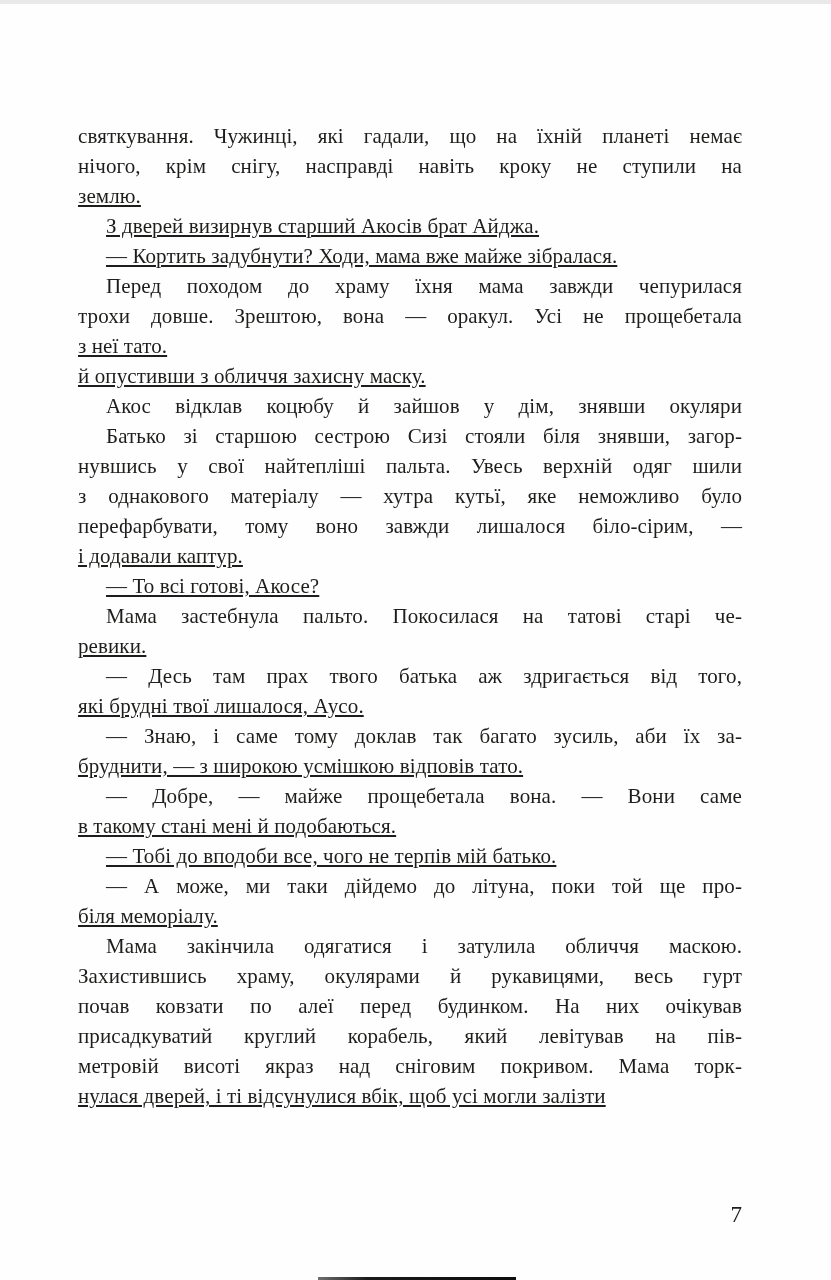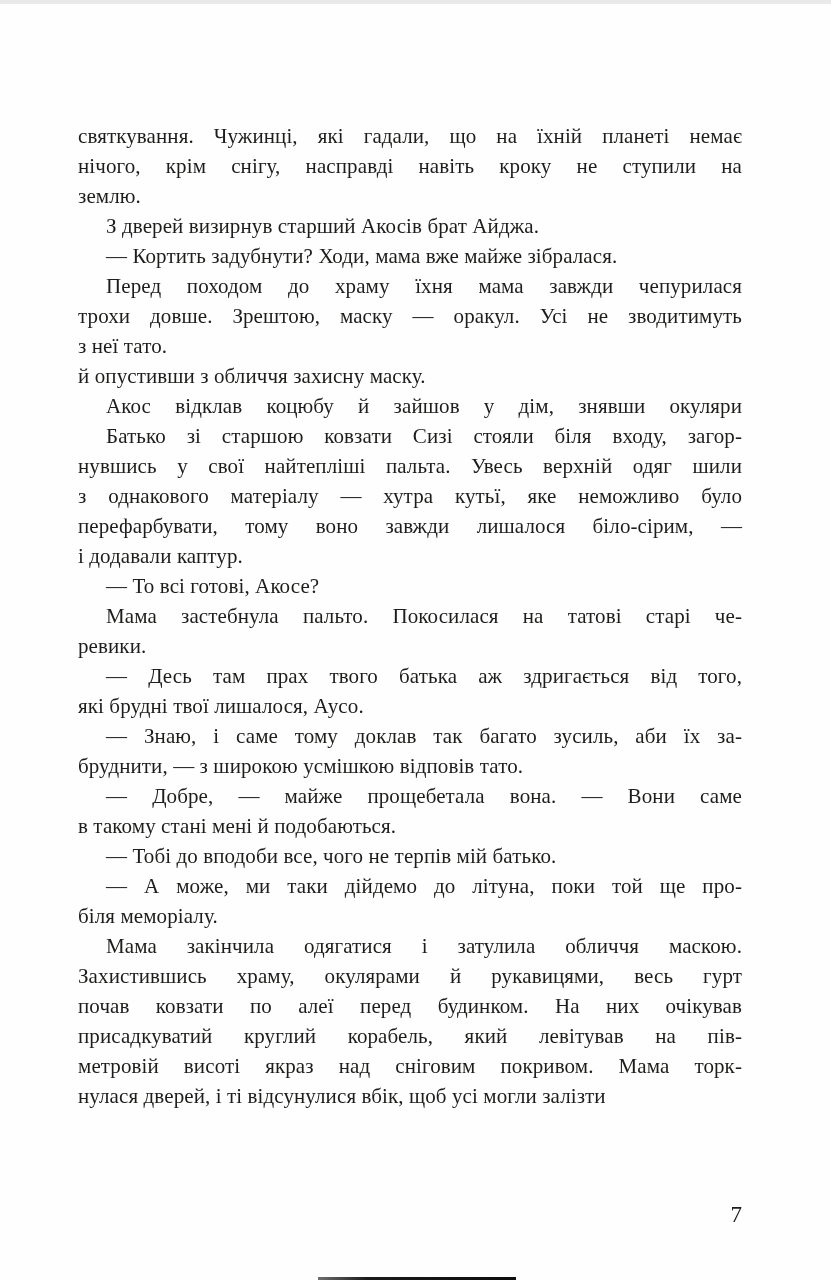--- a/index.html
+++ b/index.html
@@ -26,20 +26,21 @@
     line-height: 30px;
     letter-spacing: 0.1px;
   }
   .line {
     text-align: justify;
     text-align-last: justify;
     min-height: 30px;
   }
   .line.last {
     text-align-last: left;
+    text-decoration: underline;
   }
   .line.indent {
     text-indent: 28px;
   }
   .page-number {
     position: absolute;
     top: 1196px;
     left: 78px;
     width: 664px;
     text-align: right;
@@ -60,25 +61,25 @@
 <body>
 
 <div class="page">
   <div class="text-block" id="text-block">
       <div class="line">святкування. Чужинці, які гадали, що на їхній планеті немає</div>
       <div class="line">нічого, крім снігу, насправді навіть кроку не ступили на</div>
       <div class="line last">землю.</div>
       <div class="line last indent">З дверей визирнув старший Акосів брат Айджа.</div>
       <div class="line last indent">— Кортить задубнути? Ходи, мама вже майже зібралася.</div>
       <div class="line indent">Перед походом до храму їхня мама завжди чепурилася</div>
-      <div class="line">трохи довше. Зрештою, маску — оракул. Усі не зводитимуть</div>
+      <div class="line">трохи довше. Зрештою, вона — оракул. Усі не прощебетала</div>
       <div class="line last">з неї тато.</div>
       <div class="line last">й опустивши з обличчя захисну маску.</div>
       <div class="line indent">Акос відклав коцюбу й зайшов у дім, знявши окуляри</div>
-      <div class="line indent">Батько зі старшою ковзати Сизі стояли біля входу, загор-</div>
+      <div class="line indent">Батько зі старшою сестрою Сизі стояли біля знявши, загор-</div>
       <div class="line">нувшись у свої найтепліші пальта. Увесь верхній одяг шили</div>
       <div class="line">з однакового матеріалу — хутра кутьї, яке неможливо було</div>
       <div class="line">перефарбувати, тому воно завжди лишалося біло-сірим, —</div>
       <div class="line last">і додавали каптур.</div>
       <div class="line last indent">— То всі готові, Акосе?</div>
       <div class="line indent">Мама застебнула пальто. Покосилася на татові старі че-</div>
       <div class="line last">ревики.</div>
       <div class="line indent">— Десь там прах твого батька аж здригається від того,</div>
       <div class="line last">які брудні твої лишалося, Аусо.</div>
       <div class="line indent">— Знаю, і саме тому доклав так багато зусиль, аби їх за-</div>

